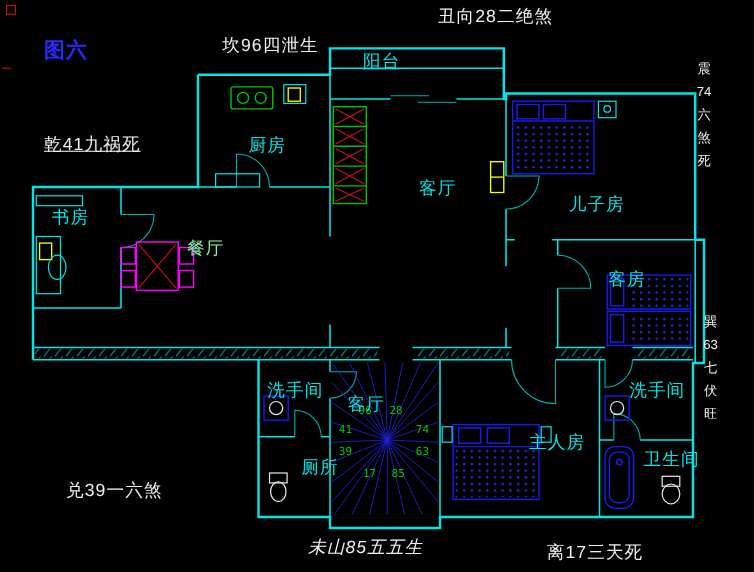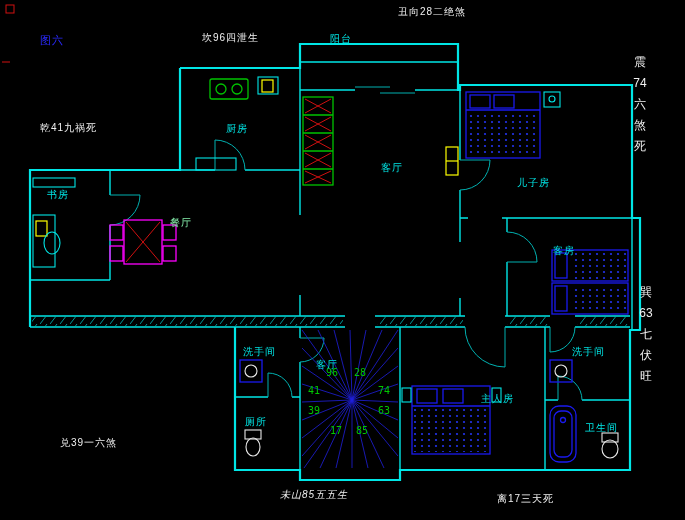--- a/index.html
+++ b/index.html
@@ -1,23 +1,23 @@
 <!DOCTYPE html>
 <html><head>
 <meta charset="utf-8">
 <style>
   html,body{margin:0;padding:0;background:#000;}
   .stage{position:relative;width:685px;height:520px;background:#000;overflow:hidden;
          font-family:"Liberation Sans", sans-serif;}
   svg{position:absolute;left:0;top:0;}
-  .lbl{position:absolute;white-space:nowrap;font-size:10px;letter-spacing:1px;}
+  .lbl{position:absolute;white-space:nowrap;font-size:16px;letter-spacing:1px;}
   .white-lbl{color:#f0f0f0;}
   .room-lbl{color:#00e6e6;}
   .mag-lbl{color:#86efac;}
-  .fig-lbl{color:#2a2aff;font-weight:normal;font-size:11px;}
+  .fig-lbl{color:#2a2aff;font-weight:bold;font-size:19px;}
   .vlabel{position:absolute;width:26px;text-align:center;color:#f0f0f0;
           font-size:12px;line-height:21px;}
   
   .w2{stroke:#00e6e6;stroke-width:2.2;fill:none;}
   .w1{stroke:#00e6e6;stroke-width:1.4;fill:none;}
   .cy{stroke:#00e6e6;stroke-width:1.1;fill:none;}
   .door{stroke:#00b0b0;stroke-width:1;fill:none;}
   .blue{stroke:#1a1aee;stroke-width:1.3;fill:none;}
   .green{stroke:#00c400;stroke-width:1.3;fill:none;}
   .mag{stroke:#ff00ff;stroke-width:1.3;fill:none;}
@@ -207,47 +207,47 @@
       <text class="starnum" x="378" y="414">63</text>
       <text class="starnum" x="330" y="434">17</text>
       <text class="starnum" x="356" y="434">85</text>
     </g>
   </svg>
 
   <span class="lbl fig-lbl" style="left:40px;top:33px;">图六</span>
 
   <span class="lbl white-lbl" style="left:398px;top:5px;">丑向28二绝煞</span>
   <span class="lbl white-lbl" style="left:202px;top:31px;text-align:center;">坎96四泄生</span>
-  <span class="lbl white-lbl" style="left:40px;top:121px;">乾41九祸死</span>
+  <span class="lbl white-lbl" style="left:40px;top:121px;text-decoration:underline;">乾41九祸死</span>
   <span class="lbl white-lbl" style="left:60px;top:436px;">兑39一六煞</span>
   <span class="lbl white-lbl" style="left:280px;top:488px;font-style:italic;">未山85五五生</span>
   <span class="lbl white-lbl" style="left:497px;top:492px;text-align:center;">离17三天死</span>
 
   <div class="vlabel" style="left:627px;top:52px;">
     <div>震</div>
     <div>74</div>
     <div>六</div>
     <div>煞</div>
     <div>死</div>
   </div>
   <div class="vlabel" style="left:633px;top:282px;">
     <div>巽</div>
     <div>63</div>
     <div>七</div>
     <div>伏</div>
     <div>旺</div>
   </div>
 
-  <span class="lbl room-lbl" style="left:330px;top:32px;text-decoration:underline;">阳台</span>
+  <span class="lbl room-lbl" style="left:330px;top:46px;text-decoration:underline;">阳台</span>
   <span class="lbl room-lbl" style="left:226px;top:122px;">厨房</span>
   <span class="lbl room-lbl" style="left:381px;top:161px;">客厅</span>
   <span class="lbl room-lbl" style="left:517px;top:176px;">儿子房</span>
   <span class="lbl room-lbl" style="left:47px;top:188px;">书房</span>
   <span class="lbl mag-lbl" style="left:170px;top:216px;">餐厅</span>
   <span class="lbl room-lbl" style="left:553px;top:244px;">客房</span>
   <span class="lbl room-lbl" style="left:243px;top:345px;">洗手间</span>
   <span class="lbl room-lbl" style="left:316px;top:358px;">客厅</span>
   <span class="lbl room-lbl" style="left:481px;top:392px;">主人房</span>
   <span class="lbl room-lbl" style="left:572px;top:345px;">洗手间</span>
-  <span class="lbl room-lbl" style="left:245px;top:415px;">厕所</span>
-  <span class="lbl room-lbl" style="left:585px;top:421px;">卫生间</span>
+  <span class="lbl room-lbl" style="left:274px;top:415px;">厕所</span>
+  <span class="lbl room-lbl" style="left:585px;top:408px;">卫生间</span>
 
 </div>
 
 </body></html>

